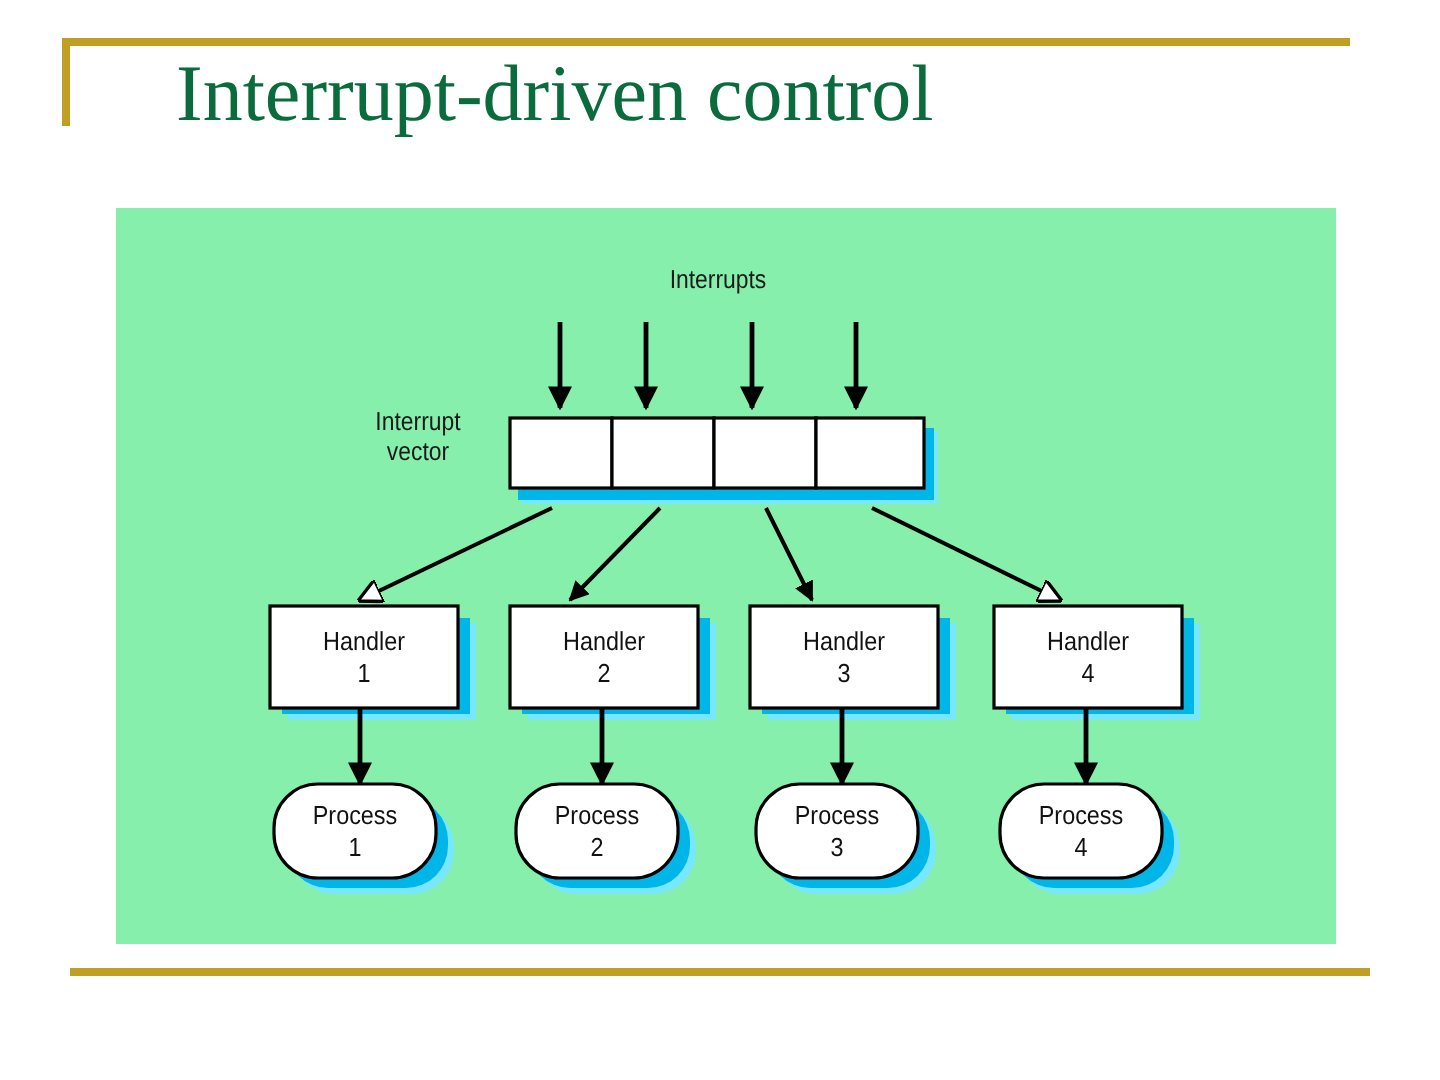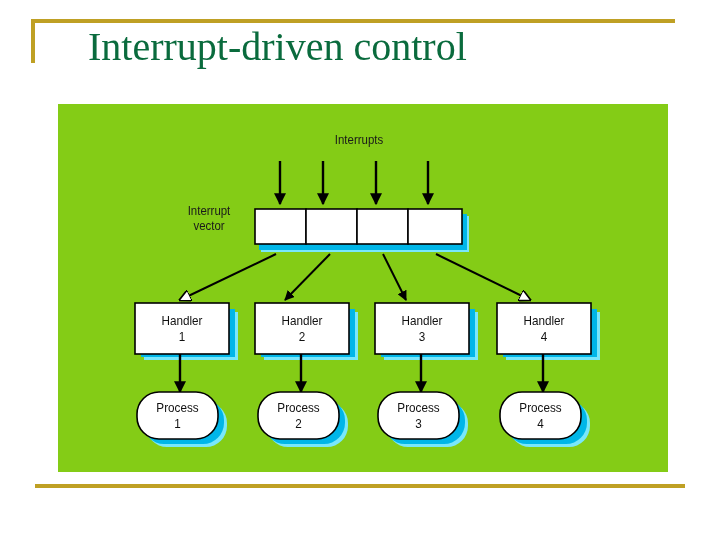--- a/index.html
+++ b/index.html
@@ -55,21 +55,21 @@
     margin-left: 44px;
   }
 
   
   #figure-panel {
     position: absolute;
     left: 58px;
     top: 104px;
     width: 610px;
     height: 368px;
-    background: #84cc16;
+    background: #86efac;
     overflow: hidden;
   }
 
   .fig-svg {
     position: absolute;
     left: 0;
     top: 0;
     width: 610px;
     height: 368px;
   }

